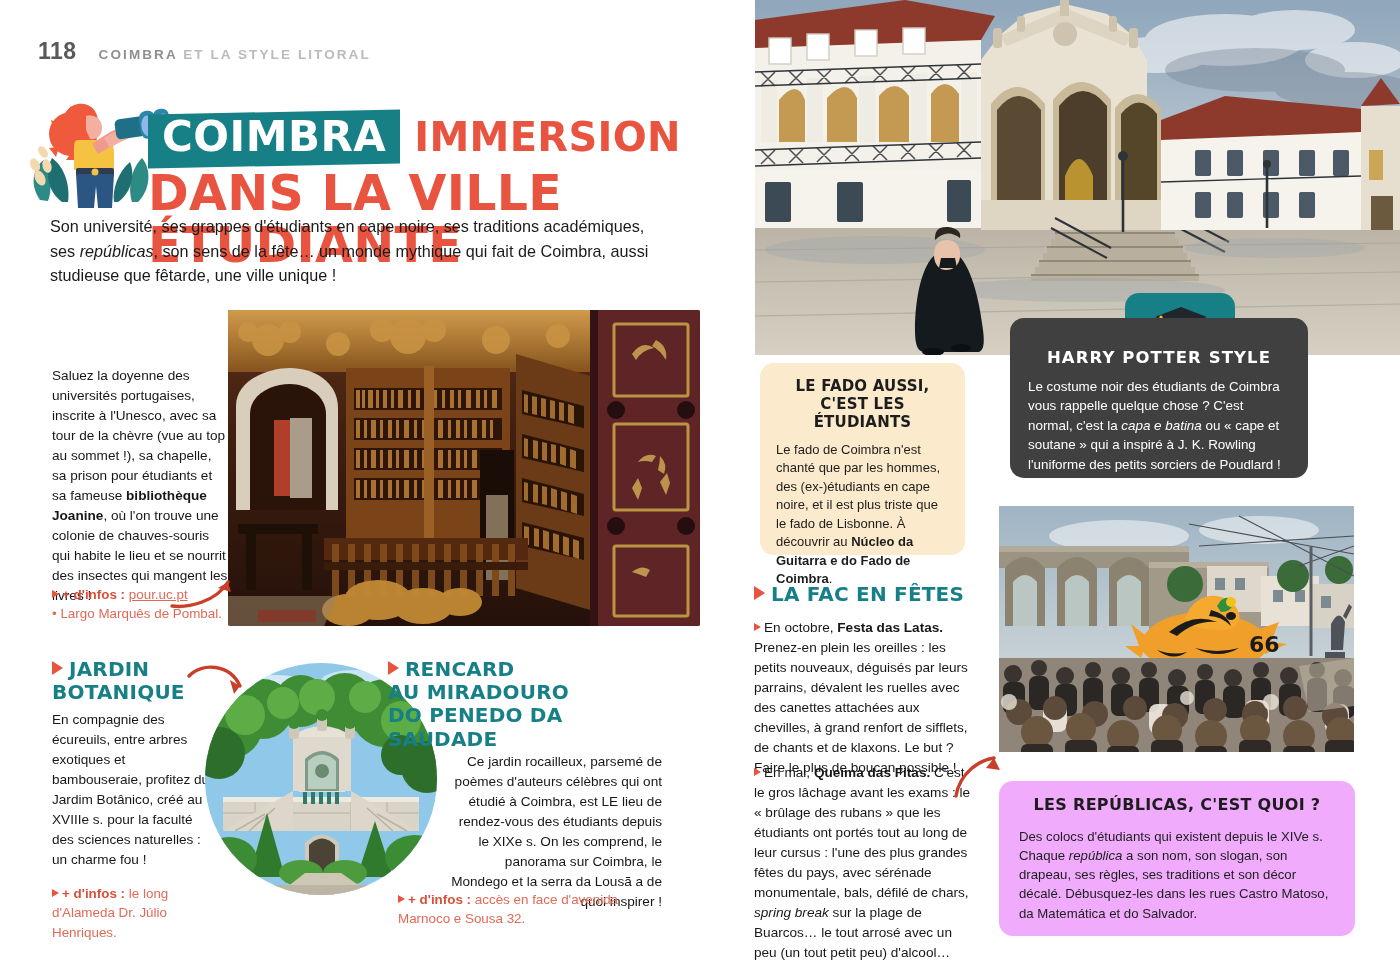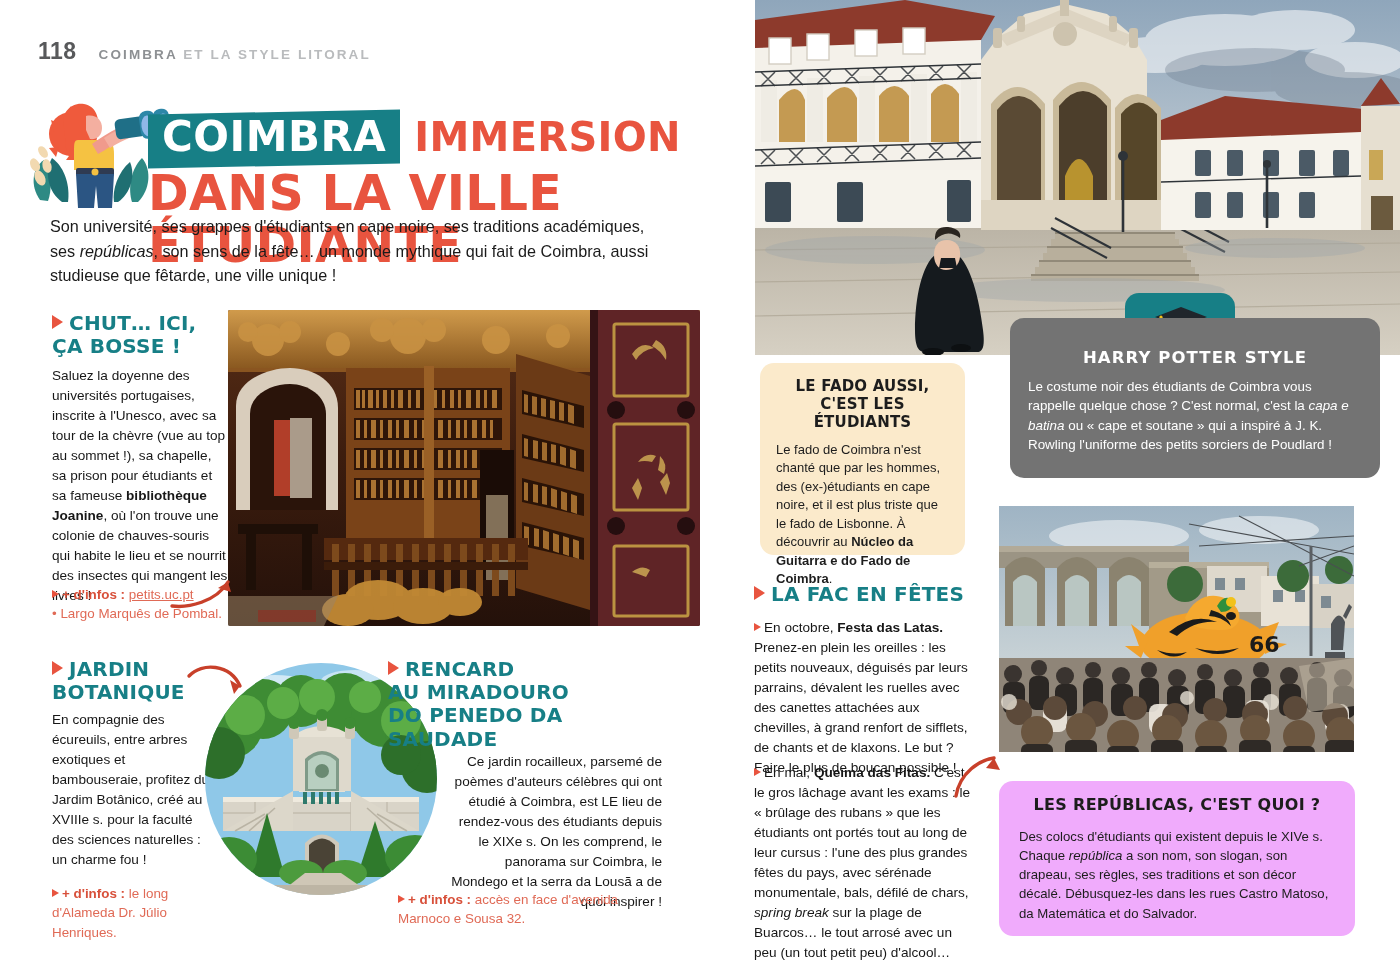--- a/index.html
+++ b/index.html
@@ -86,22 +86,22 @@
 
   
   .fado-box { position: absolute; left: 760px; top: 363px; width: 205px; height: 192px;
     background: #fbeacb; border-radius: 14px; padding: 14px 16px 12px 16px; }
   .box-title { text-align: center; font-weight: 700; font-size: 15px; line-height: 1.2; color: #1d1d1d;
     letter-spacing: .2px; font-family: "DejaVu Sans", sans-serif; }
   .box-body { font-size: 13px; line-height: 1.42; color: #1d1d1d; margin-top: 10px; }
   .box-body b { font-weight: 700; }
 
   
-  .hp-box { position: absolute; left: 1010px; top: 318px; width: 370px; height: 160px;
-    background: #737373; border-radius: 14px; padding: 30px 18px 14px 18px; color: #fff; }
+  .hp-box { position: absolute; left: 1010px; top: 318px; width: 298px; height: 160px;
+    background: #404040; border-radius: 14px; padding: 30px 18px 14px 18px; color: #fff; }
   .hp-title { text-align: center; font-weight: 700; font-size: 16.5px; letter-spacing: 1.1px;
     color: #ffffff; font-family: "DejaVu Sans", sans-serif; }
   .hp-body { font-size: 13.4px; line-height: 1.45; margin-top: 10px; color: #fff; }
   .hp-body i { font-style: italic; }
   .hp-tab { position: absolute; left: 1125px; top: 293px; width: 110px; height: 38px;
     background: #177f86; border-radius: 14px 14px 0 0; }
   .cap { position: absolute; left: 1153px; top: 305px; width: 56px; height: 34px; }
 
   
   .fac-head { position: absolute; left: 754px; top: 583px; width: 230px; }
@@ -185,28 +185,25 @@
         <div class="coimbra-badge">
           <span>COIMBRA</span>
         </div>
         <div class="immersion">IMMERSION</div>
       </div>
       <div class="title-row2">DANS LA VILLE ÉTUDIANTE</div>
     </div>
 
     <div class="chapo">Son université, ses grappes d'étudiants en cape noire, ses traditions académiques, ses <i>repúblicas</i>, son sens de la fête… un monde mythique qui fait de Coimbra, aussi studieuse que fêtarde, une ville unique !</div>
 
-    <div class="chut-head sec-head">
-      <span class="tri"></span><span>CHUT… ICI,<br>ÇA BOSSE !</span>
-    </div>
     <div class="chut-body body-txt">Saluez la doyenne des universités portugaises, inscrite à l'Unesco, avec sa tour de la chèvre (vue au top au sommet !), sa chapelle, sa prison pour étudiants et sa fameuse <b>bibliothèque Joanine</b>, où l'on trouve une colonie de chauves-souris qui habite le lieu et se nourrit des insectes qui mangent les livres !</div>
     <div class="chut-infos infos">
       <div>
         <span class="tri-sm"></span><b>+ d'infos :</b>
-        <u>petits.uc.pt</u>
+        <u>pour.uc.pt</u>
       </div>
       <div>• Largo Marquês de Pombal.</div>
     </div>
 
     <div class="lib-photo">
       <svg viewBox="0 0 472 316" width="472" height="316" preserveAspectRatio="none" aria-hidden="true">
         <defs>
           <linearGradient id="libBg" x1="0" y1="0" x2="0" y2="1">
             <stop offset="0%" stop-color="#5a2f17"></stop>
               <stop offset="45%" stop-color="#3d1d0e"></stop>

